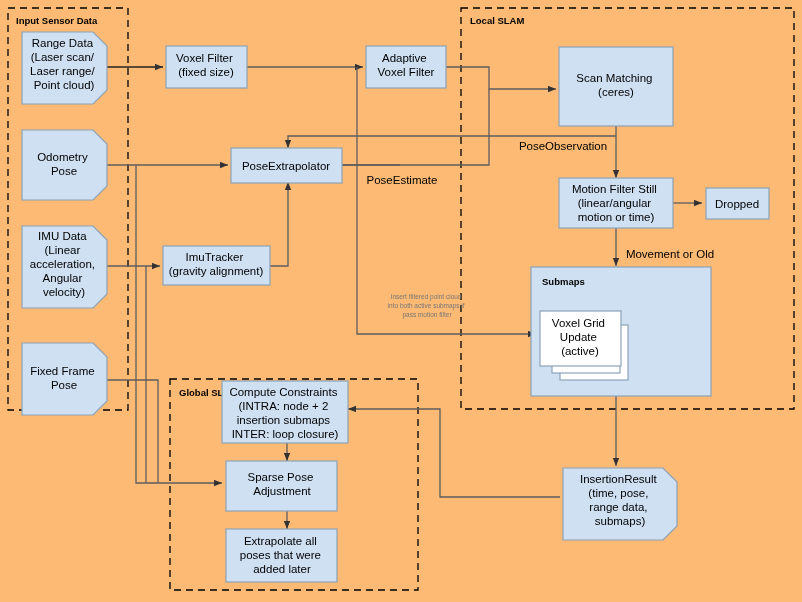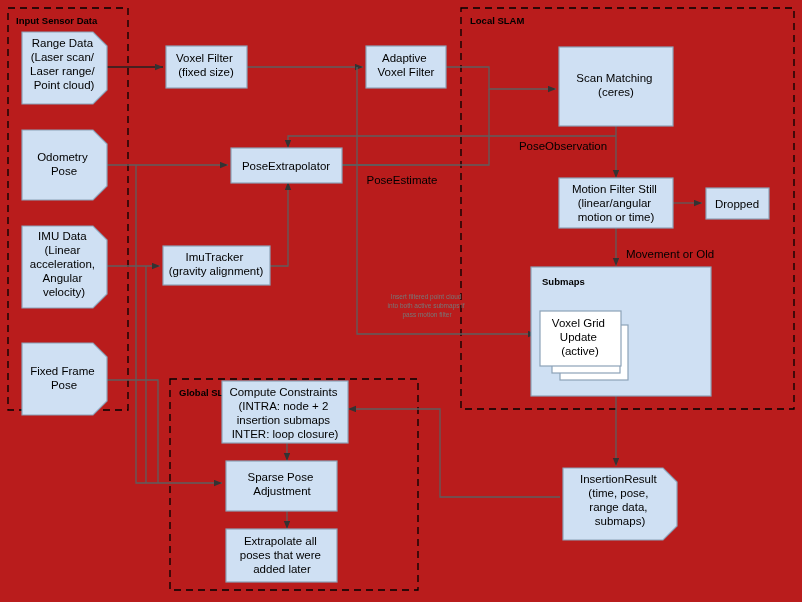--- a/index.html
+++ b/index.html
@@ -1,18 +1,18 @@
 <!DOCTYPE html>
 <html><head>
 <meta charset="utf-8">
 <style>
   html,body{margin:0;padding:0;background:#ffffff;}
   body{width:802px;height:602px;overflow:hidden;
        font-family:"Liberation Sans","DejaVu Sans",sans-serif;}
-  #canvas{position:relative;width:802px;height:602px;background:#b91c1c;}
+  #canvas{position:relative;width:802px;height:602px;background:#fdba74;}
   svg{position:absolute;left:0;top:0;width:802px;height:602px;}
   .nodetext{font-family:"Liberation Sans","DejaVu Sans",sans-serif;
             font-size:11.5px;fill:#000000;text-anchor:middle;}
   .grouplabel{font-family:"Liberation Sans","DejaVu Sans",sans-serif;
               font-size:9.5px;font-weight:bold;fill:#000000;text-anchor:start;}
   .edgelabel{font-family:"Liberation Sans","DejaVu Sans",sans-serif;
              font-size:11.5px;fill:#000000;text-anchor:middle;}
   .notetext{font-family:"Liberation Sans","DejaVu Sans",sans-serif;
             font-size:6.5px;fill:#777777;text-anchor:middle;}
   .box{fill:#cfe0f3;stroke:#8ca2b8;stroke-width:1.2;}

